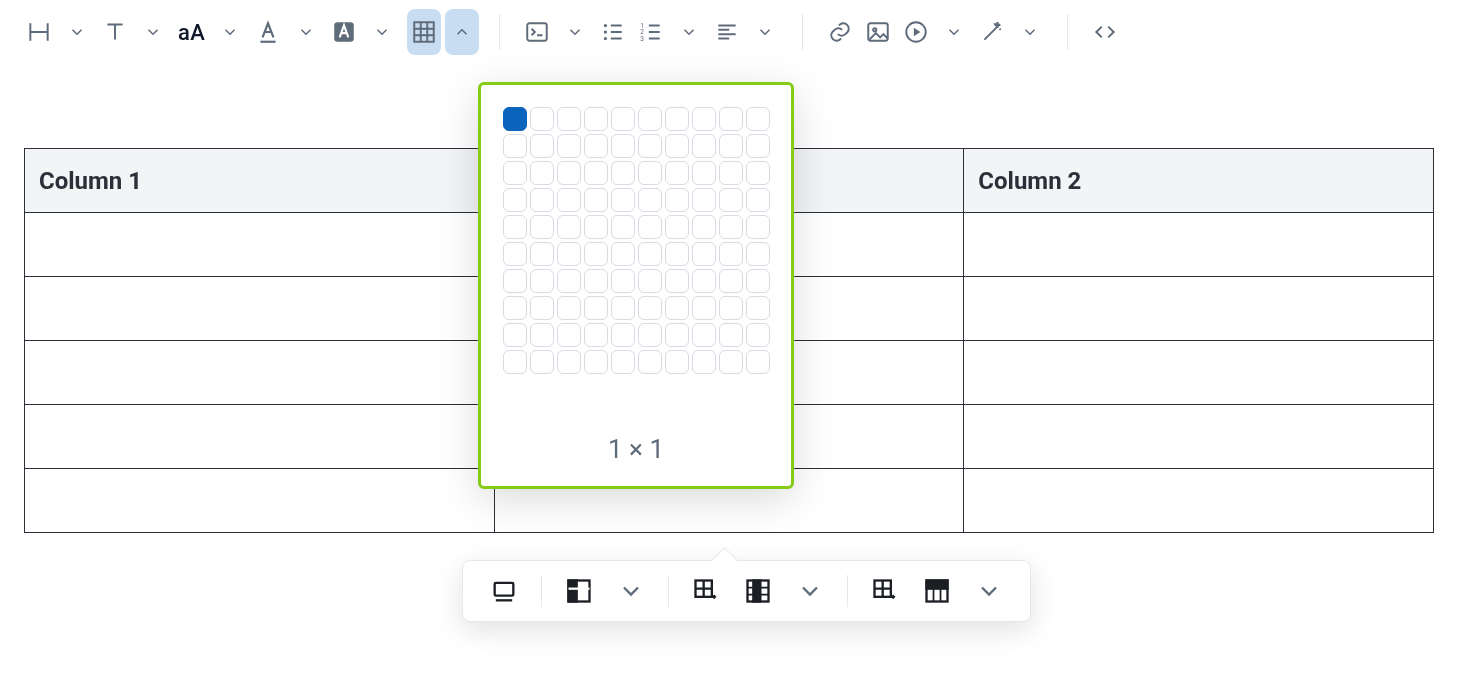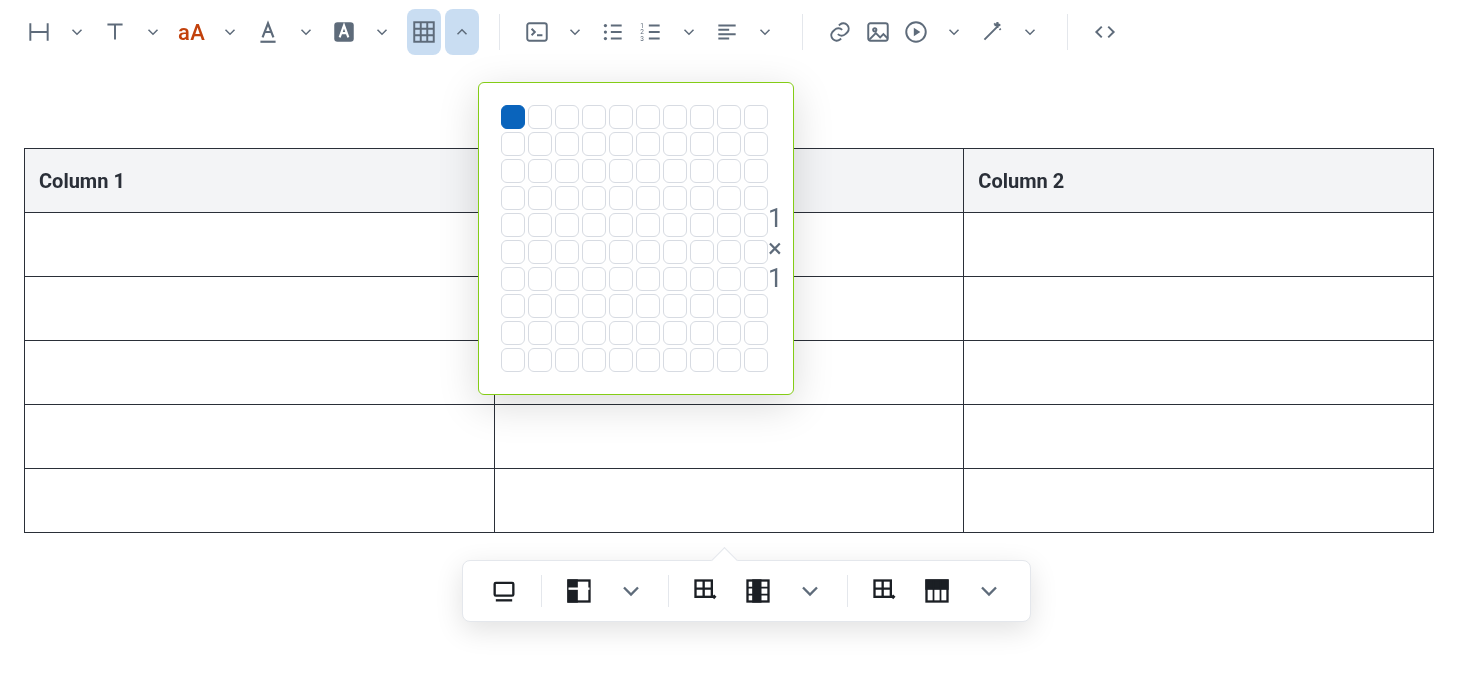--- a/index.html
+++ b/index.html
@@ -23,21 +23,21 @@
 }
 .tb-btn {
   display: inline-flex;
   align-items: center;
   justify-content: center;
   min-width: 34px;
   height: 46px;
   padding: 0 4px;
   border-radius: 8px;
   cursor: pointer;
-  color: #c2410c;
+  color: #0f172a;
 }
 .tb-btn.active { background: #c9ddf2; color:#5e6b7a;}
 .tb-sep {
   width: 1px;
   height: 36px;
   background: #e4e7ec;
   margin: 0 16px;
 }
 .chev svg { width: 18px; height: 18px; }
 .icon svg { width: 26px; height: 26px; stroke:#5e6b7a; fill:none; stroke-width:1.8;}
@@ -52,39 +52,40 @@
   table-layout: fixed;
 }
 .ed-table th, .ed-table td {
   border: 1px solid #2a2f38;
   height: 64px;
   padding: 0 14px;
   text-align: left;
 }
 .ed-table th {
   background: #f3f4f6;
-  font-size: 20px;
+  font-size: 24px;
   font-weight: 700;
   color: #2a2f38;
 }
 
 
 .popover {
   position: absolute;
   left: 478px;
   top: 82px;
   width: 316px;
   background: #fff;
-  border: 1px solid #84cc16;
+  border: 3px solid #84cc16;
   border-radius: 6px;
   box-shadow: 0 10px 40px rgba(0,0,0,.15);
   padding: 22px;
   display: flex;
-  flex-direction: row;
+  flex-direction: column;
   align-items: center;
+  gap: 42px;
 }
 .grid-pick {
   display: grid;
   grid-template-columns: repeat(10, 24px);
   grid-auto-rows: 24px;
   gap: 3px;
 }
 .gp-cell {
   width: 24px; height: 24px;
   border: 1.5px solid #d7dbe2;

